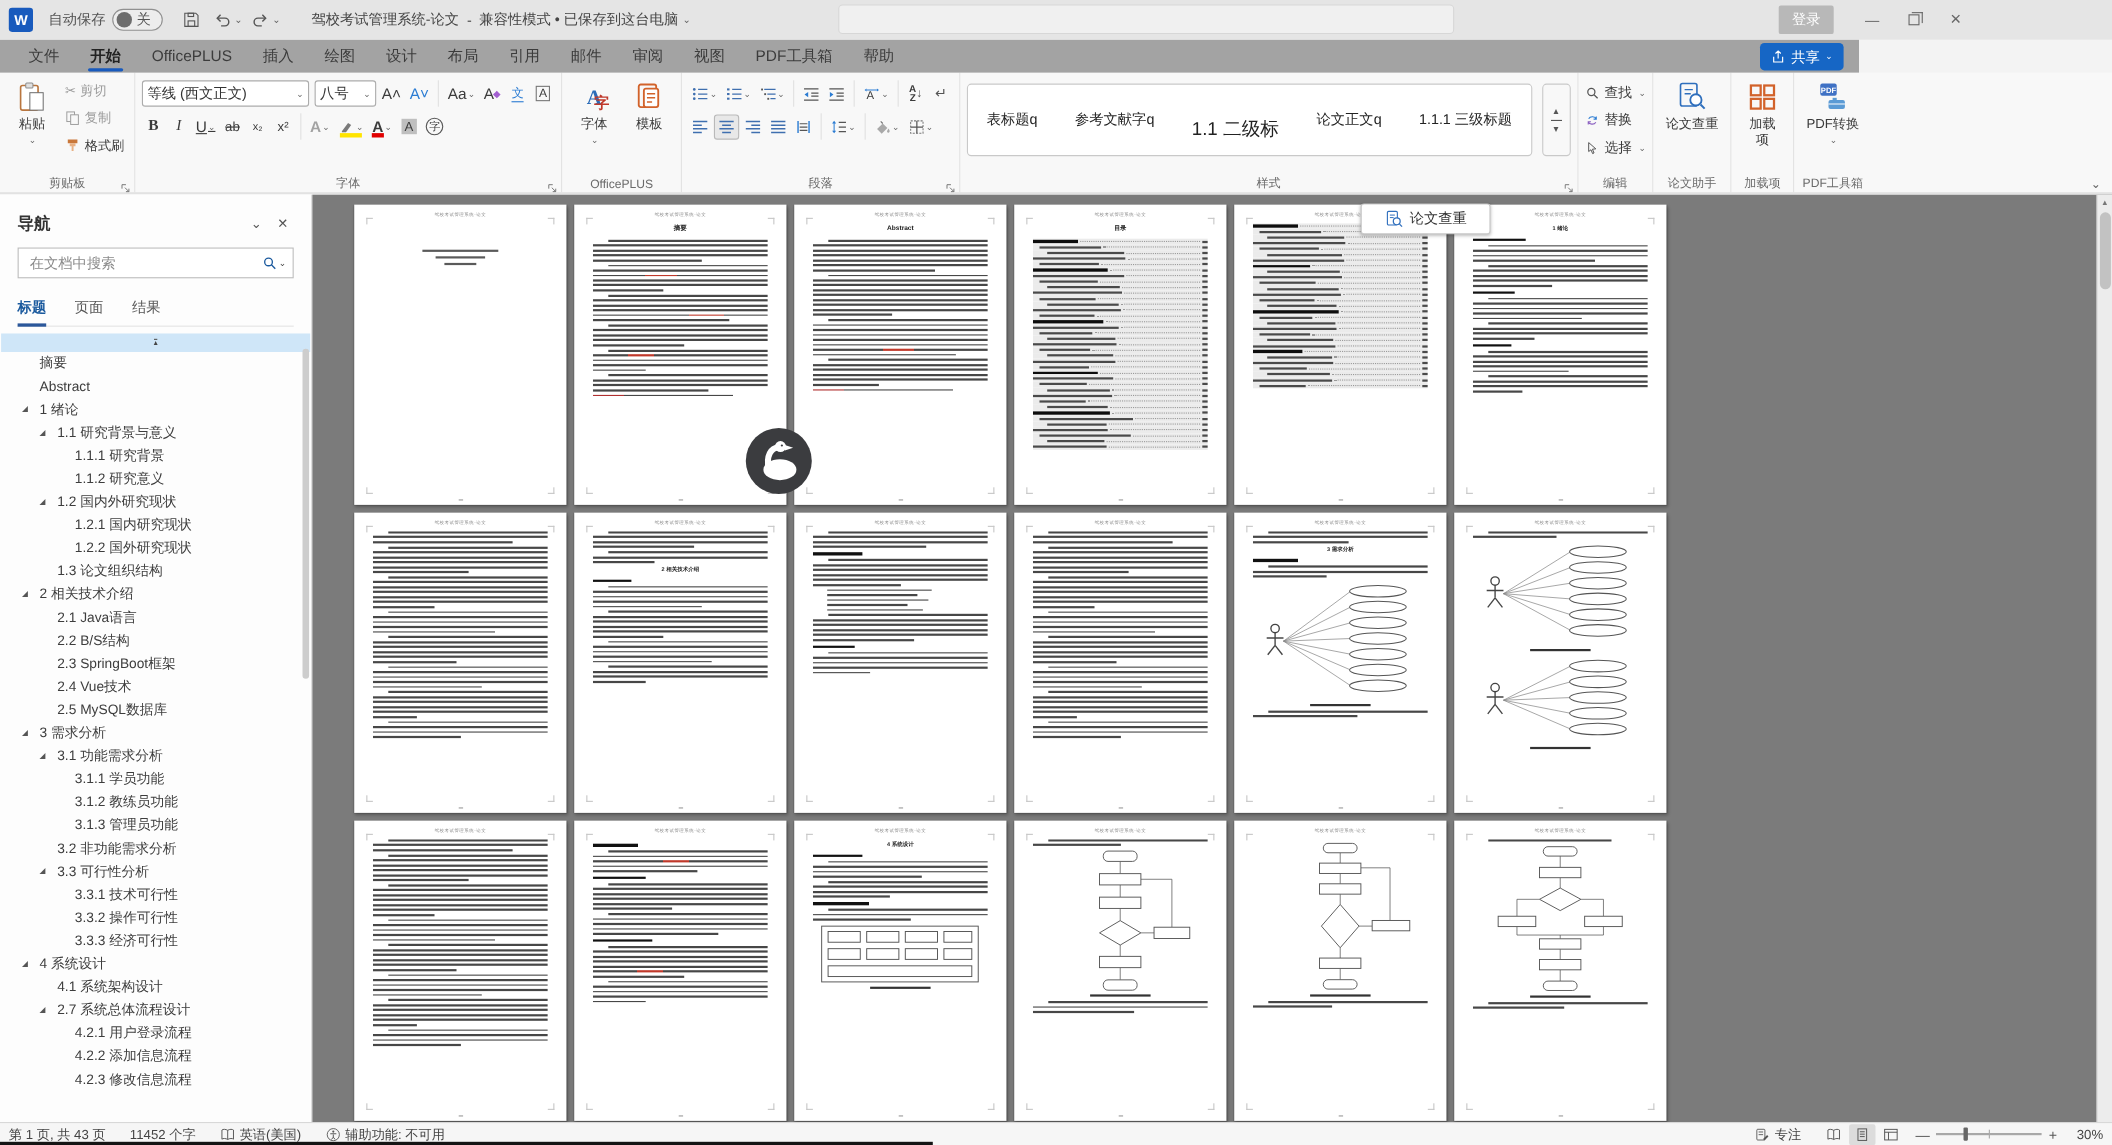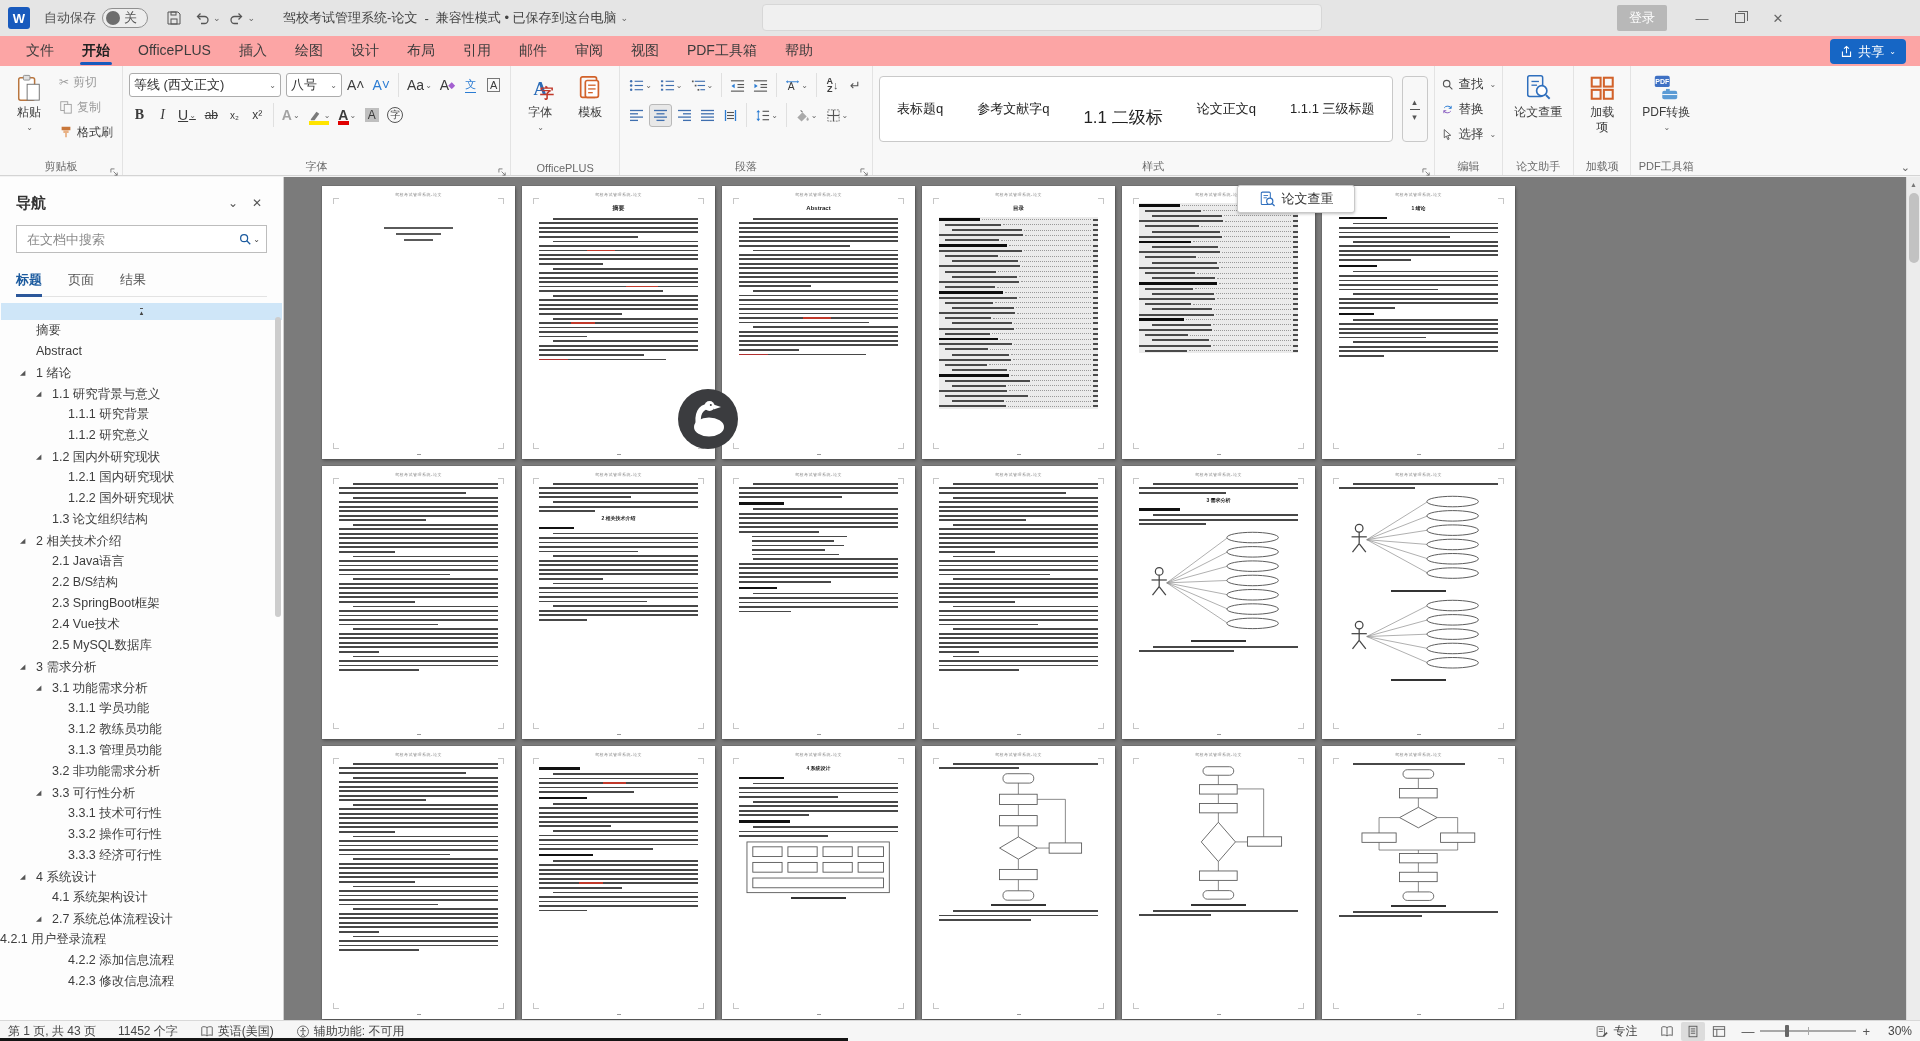--- a/index.html
+++ b/index.html
@@ -20,21 +20,21 @@
   .doc-title{margin-left:26px;font-size:13px;color:#444;display:flex;gap:7px;align-items:center;white-space:nowrap;}
   .banner-box{position:absolute;left:762px;top:4px;width:560px;height:27px;background:#f0f0f0;border:1px solid #d7d7d7;border-radius:4px;}
   .banner-text{position:absolute;left:735px;top:1px;width:610px;text-align:center;font-size:25px;font-weight:bold;white-space:nowrap;z-index:2;}
   .win-controls{position:absolute;right:125px;top:0;height:36px;display:flex;align-items:center;gap:4px;}
   .login-btn{background:#b8b8b8;color:#fff;font-size:13px;padding:4px 12px;border-radius:2px;margin-right:14px;}
   .win-btn{width:34px;height:28px;display:flex;align-items:center;justify-content:center;color:#666;font-size:13px;}
   .restore-glyph{width:10px;height:10px;border:1px solid #666;position:relative;}
   .restore-glyph:before{content:"";position:absolute;left:2px;top:-3px;width:9px;height:9px;border-top:1px solid #666;border-right:1px solid #666;}
 
   
-  .menubar{position:absolute;left:0;top:36px;width:1920px;height:30px;background:#fca5a5;display:flex;align-items:flex-end;padding-left:12px;z-index:40;}
+  .menubar{position:absolute;left:0;top:36px;width:1690px;height:30px;background:#a3a3a3;display:flex;align-items:flex-end;padding-left:12px;z-index:40;}
   .mtab{padding:0 14px;font-size:14px;color:#3c3c3c;height:30px;line-height:28px;position:relative;white-space:nowrap;}
   .mtab.active{font-weight:bold;color:#222;}
   .mtab.active:after{content:"";position:absolute;left:12px;right:12px;bottom:1px;height:3px;background:#185abd;border-radius:2px;}
   .share-btn{position:absolute;right:14px;top:3px;background:#1666c5;color:#fff;font-size:13px;height:25px;border-radius:4px;display:flex;align-items:center;gap:5px;padding:0 10px;}
   .share-btn svg{width:13px;height:13px;}
 
   
   .ribbon{position:absolute;left:0;top:66px;width:1920px;height:110px;background:#f8f8f8;border-bottom:1px solid #d4d4d4;display:flex;z-index:30;}
   .grp{position:relative;border-right:1px solid #e3e3e3;padding:5px 6px 18px 6px;display:flex;gap:4px;}
   .grp-label{position:absolute;bottom:1px;left:0;right:0;text-align:center;font-size:11px;color:#6a6a6a;white-space:nowrap;}
@@ -752,21 +752,21 @@
           <div class="orow" style="padding-left: 68px;"><span>3.1.2 教练员功能</span></div>
           <div class="orow" style="padding-left: 68px;"><span>3.1.3 管理员功能</span></div>
           <div class="orow" style="padding-left: 52px;"><span>3.2 非功能需求分析</span></div>
           <div class="orow" style="padding-left: 52px;"><span class="oarrow">◢</span><span>3.3 可行性分析</span></div>
           <div class="orow" style="padding-left: 68px;"><span>3.3.1 技术可行性</span></div>
           <div class="orow" style="padding-left: 68px;"><span>3.3.2 操作可行性</span></div>
           <div class="orow" style="padding-left: 68px;"><span>3.3.3 经济可行性</span></div>
           <div class="orow" style="padding-left: 36px;"><span class="oarrow">◢</span><span>4 系统设计</span></div>
           <div class="orow" style="padding-left: 52px;"><span>4.1 系统架构设计</span></div>
           <div class="orow" style="padding-left: 52px;"><span class="oarrow">◢</span><span>2.7 系统总体流程设计</span></div>
-          <div class="orow" style=""><span>4.2.1 用户登录流程</span></div>
+          <div class="orow" style="padding-left: 68px;"><span>4.2.1 用户登录流程</span></div>
           <div class="orow" style="padding-left: 68px;"><span>4.2.2 添加信息流程</span></div>
           <div class="orow" style="padding-left: 68px;"><span>4.2.3 修改信息流程</span></div>
         </div>
       <div class="nav-scroll"></div>
     </div>
 
     <div class="docarea">
       <div class="pagegrid" id="pagegrid">
           <div class="page">
             <span class="cm cm-tl"></span>

